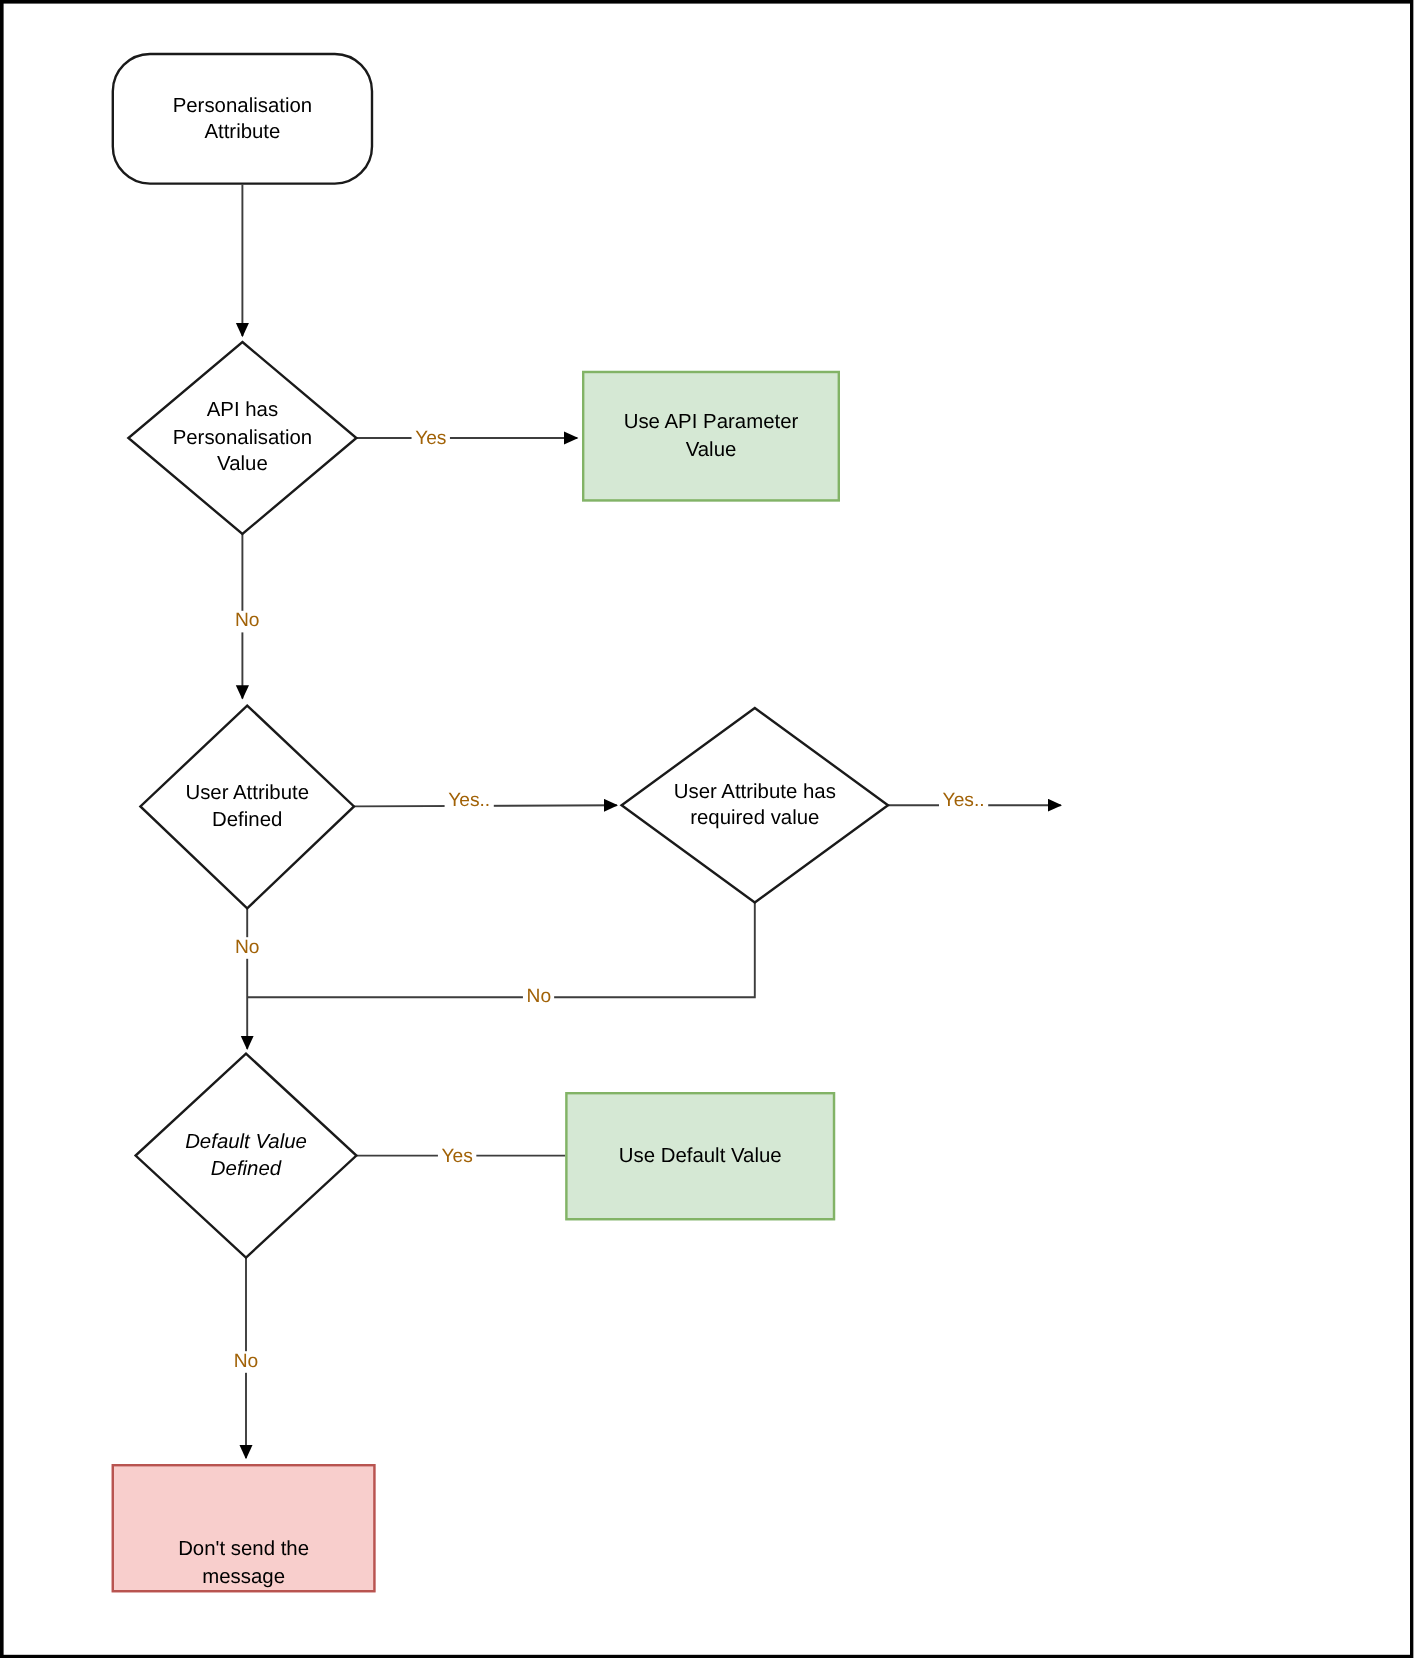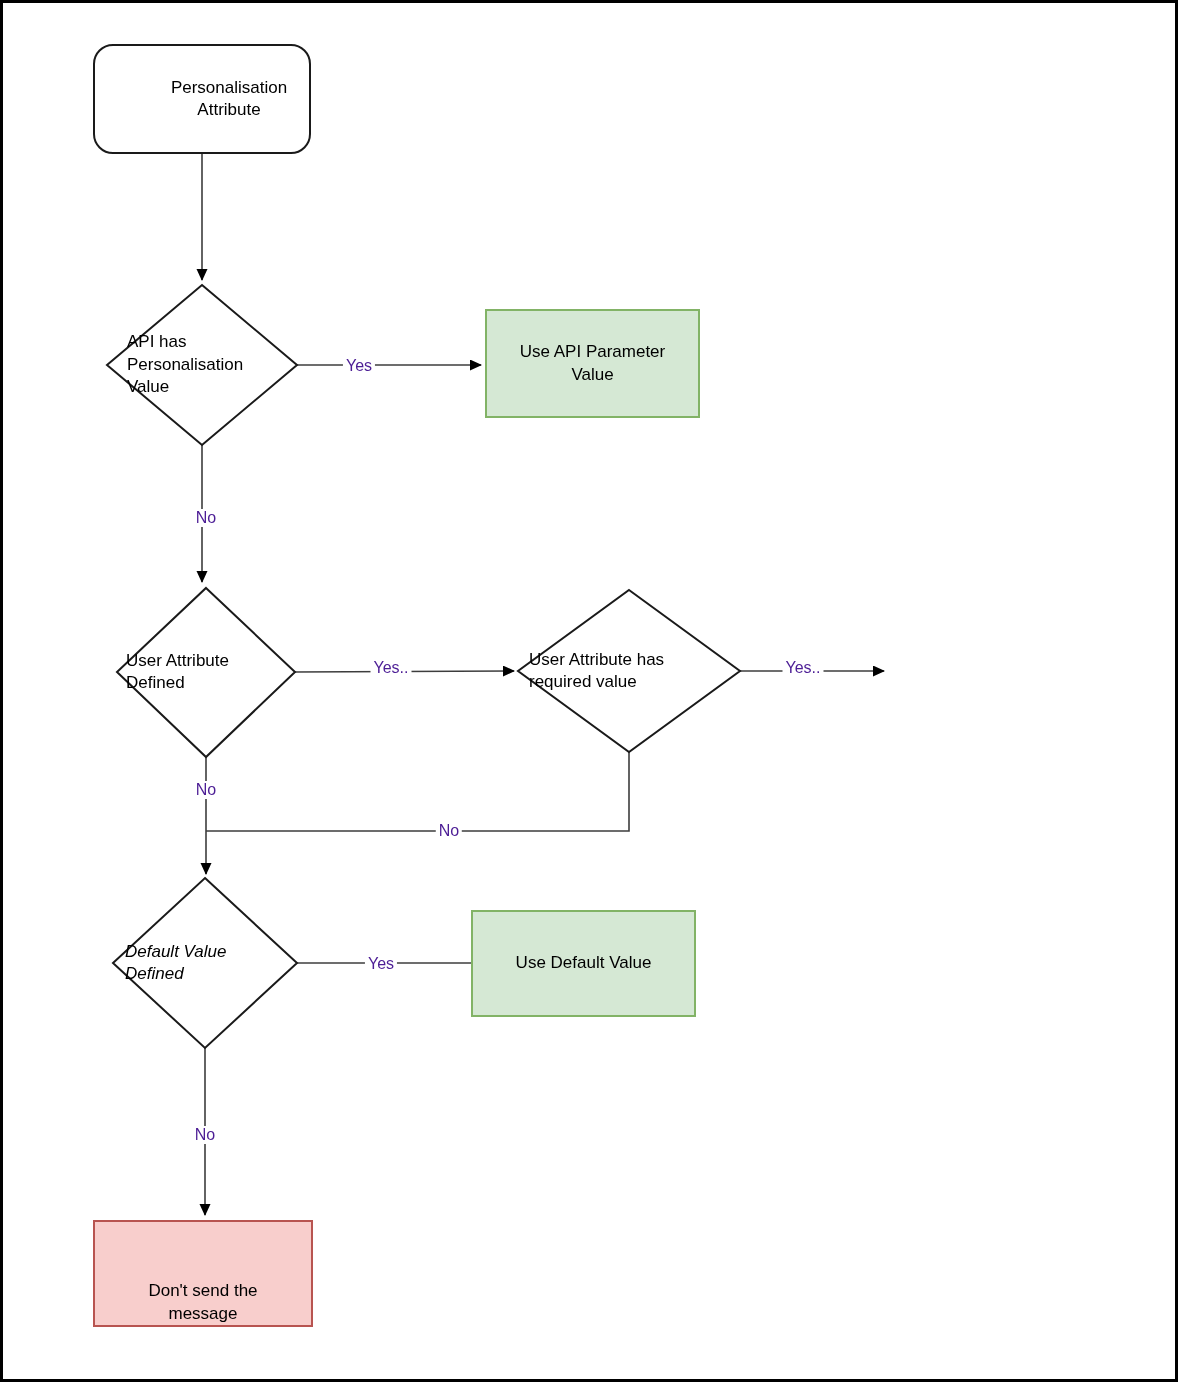--- a/index.html
+++ b/index.html
@@ -40,47 +40,47 @@
     justify-content: center;
     text-align: center;
     font-size: 17px;
     line-height: 1.32;
     color: #000000;
   }
   .node span { display: inline-block; }
   .shape-rounded {
     background: var(--shape-fill, #ffffff);
     border: 2px solid var(--shape-border, #000000);
-    border-radius: 20px;
-    justify-content: flex-end;
+    border-radius: 32px;
   }
   .shape-success {
     background: var(--success-fill, #d5e8d4);
     border: 2px solid var(--success-border, #82b366);
   }
   .shape-danger {
     background: var(--danger-fill, #f8cecc);
     border: 2px solid var(--danger-border, #b85450);
   }
   .diamond-label {
     position: absolute;
     display: flex;
     align-items: center;
     justify-content: center;
+    text-align: center;
     font-size: 17px;
     line-height: 1.32;
     color: #000000;
   }
   .edge-label {
     position: absolute;
     transform: translate(-50%, -50%);
     background: #ffffff;
     padding: 0 3px;
     font-size: 16px;
-    color: #4c1d95;
+    color: #a16207;
     white-space: nowrap;
   }
 </style>
 </head>
 <body>
 
 <div class="canvas">
 
   <svg class="layer" width="1172" height="1376" viewBox="0 0 1172 1376">
     <defs>

